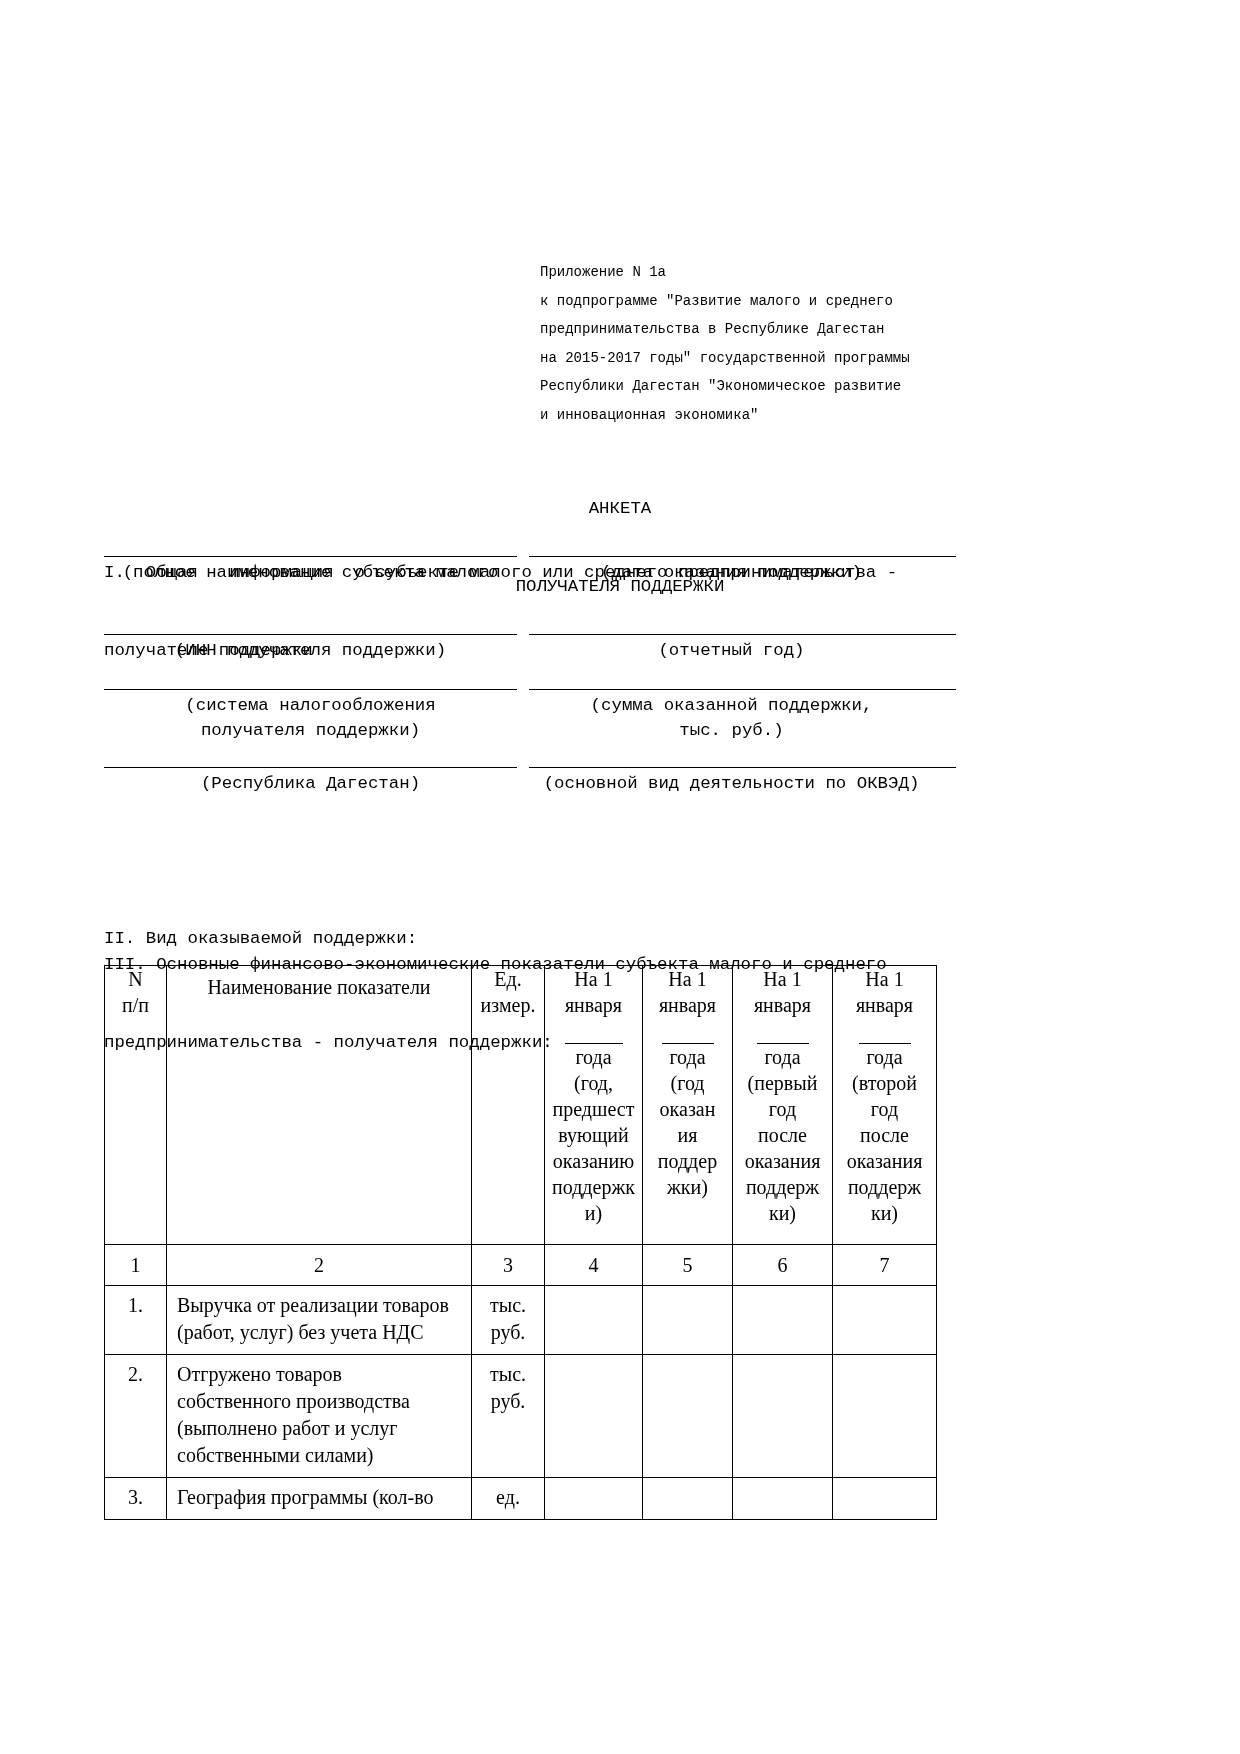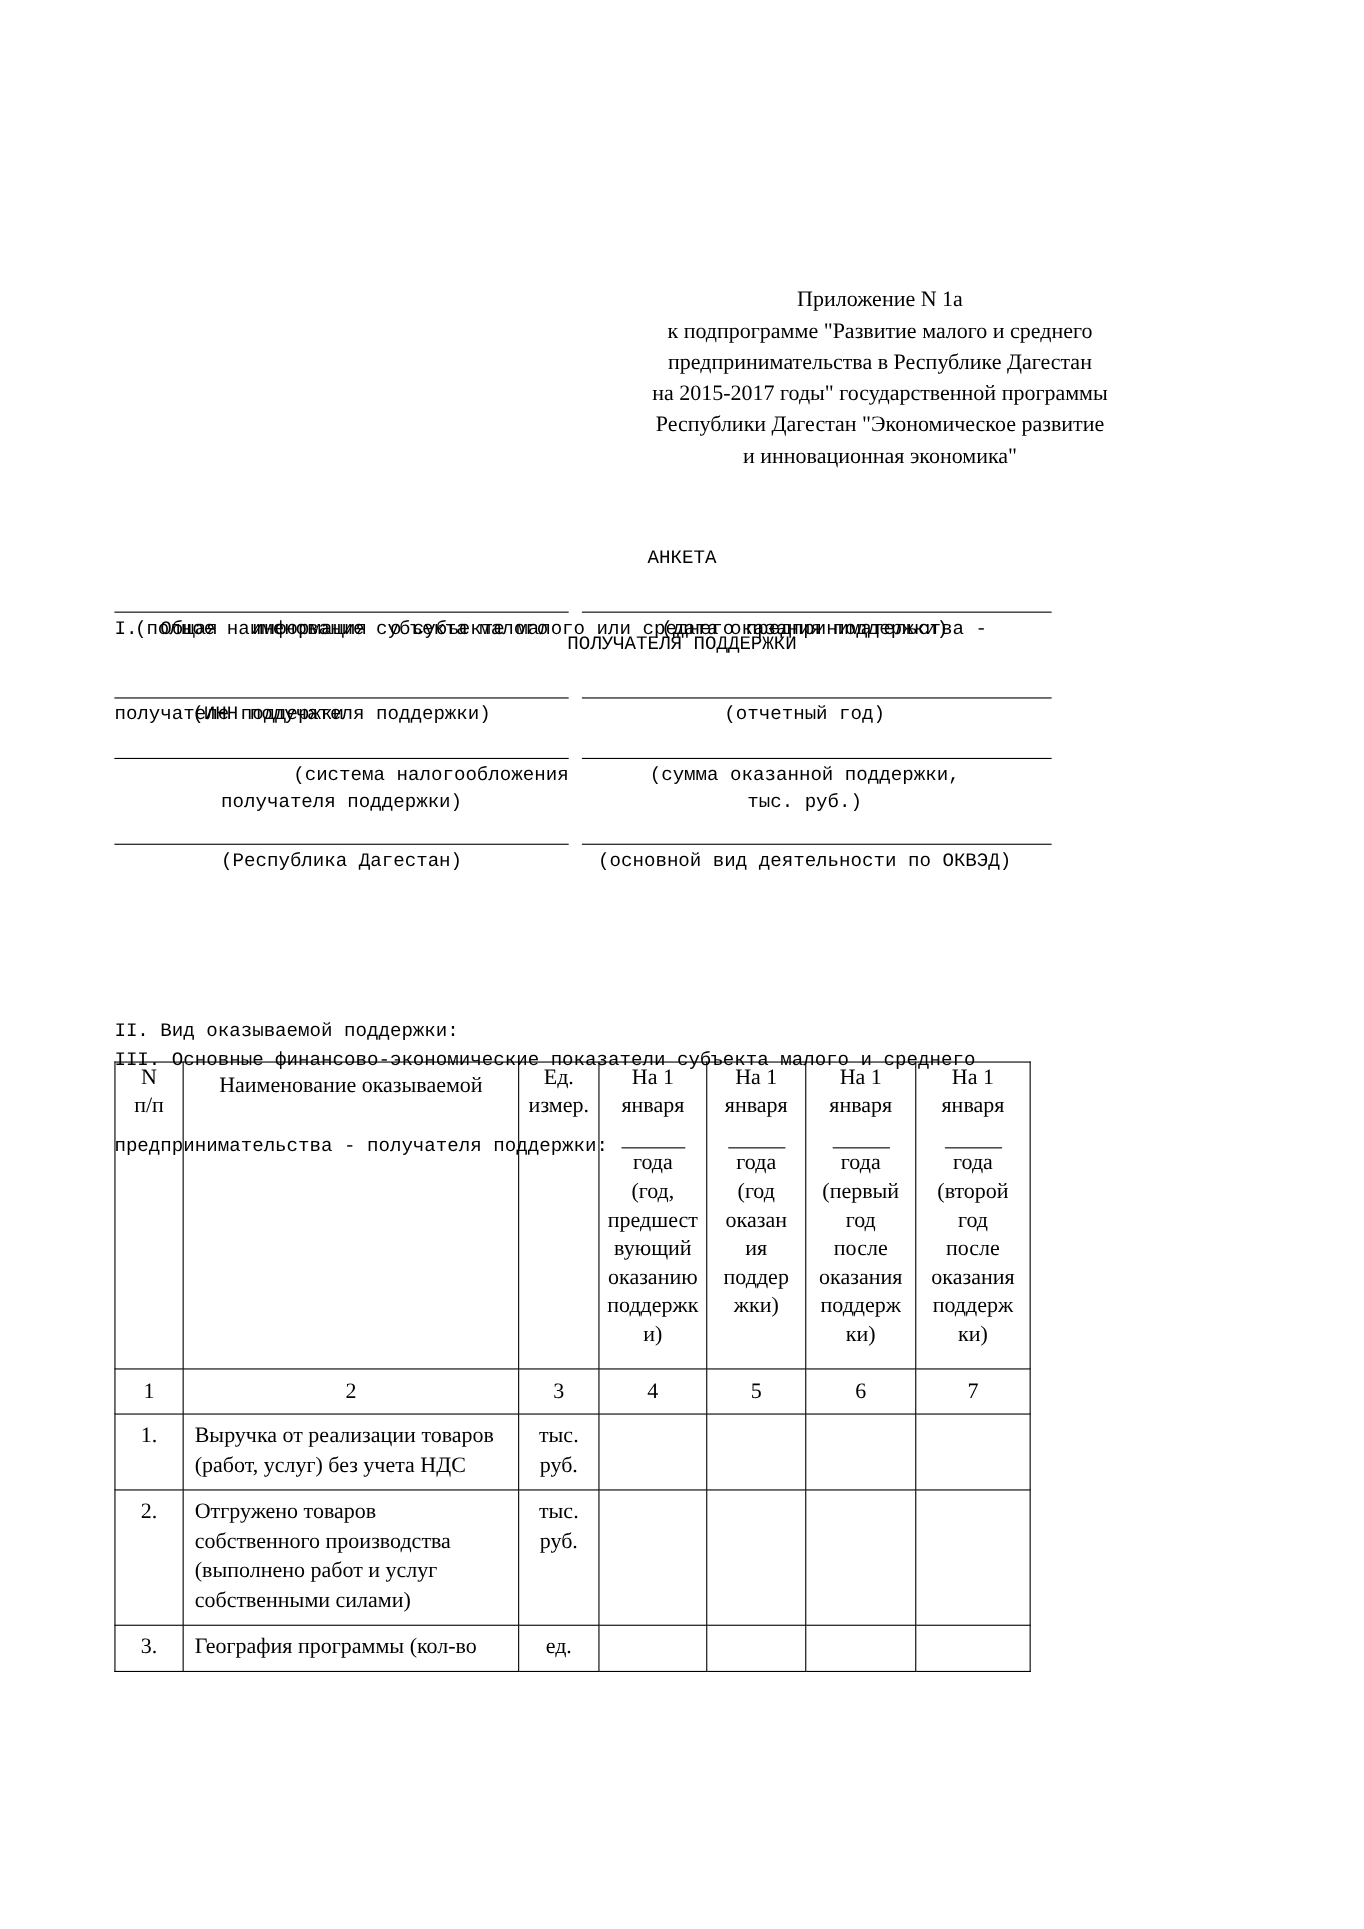--- a/index.html
+++ b/index.html
@@ -21,23 +21,23 @@
     width: 1240px;
     height: 1754px;
   }
 
   
   .header-block {
     position: absolute;
     left: 540px;
     top: 258px;
     width: 520px;
-    text-align: center;
-    font-family: Liberation Serif, serif;
-    font-size: 20px;
+    text-align: left;
+    font-family: Liberation Mono, monospace;
+    font-size: 14px;
     line-height: 28.5px;
   }
   .header-block div { white-space: nowrap; }
 
   
   .mono {
     font-family: "Liberation Mono", "DejaVu Sans Mono", monospace;
     font-size: 17.4px;
     letter-spacing: 0px;
     line-height: 26px;
@@ -209,21 +209,21 @@
     <div class="fill-row" style="height:55px;">
       <div class="rule rule-left" style="top:0px;"></div>
       <div class="rule rule-right" style="top:0px;"></div>
       <div class="cap cap-left" style="top:4px;">(ИНН получателя поддержки)</div>
       <div class="cap cap-right" style="top:4px;">(отчетный год)</div>
     </div>
 
     <div class="fill-row" style="height:78px;">
       <div class="rule rule-left" style="top:0px;"></div>
       <div class="rule rule-right" style="top:0px;"></div>
-      <div class="cap cap-left" style="top:4px;text-align:right;">(система налогообложения</div>
+      <div class="cap cap-left" style="top:4px;">(система налогообложения</div>
       <div class="cap cap-left" style="top:29px;">получателя поддержки)</div>
       <div class="cap cap-right" style="top:4px;">(сумма оказанной поддержки,</div>
       <div class="cap cap-right" style="top:29px;">тыс. руб.)</div>
     </div>
 
     <div class="fill-row" style="height:50px;">
       <div class="rule rule-left" style="top:0px;"></div>
       <div class="rule rule-right" style="top:0px;"></div>
       <div class="cap cap-right" style="top:4px;">(основной вид деятельности по ОКВЭД)</div>
       <div class="cap cap-left" style="top:4px;">(Республика Дагестан)</div>
@@ -250,21 +250,21 @@
         <col class="c6">
         <col class="c7">
     </colgroup>
     <thead>
       <tr>
         <td>
           <div>N</div>
           <div>п/п</div>
         </td>
         <td class="wide-name">
-          <div>Наименование оказываемой</div>
+          <div>Наименование показатели</div>
         </td>
         <td>
           <div>Ед.</div>
           <div>измер.</div>
         </td>
         <td>
           <div>На 1</div>
           <div>января</div>
           <div><span class="hline"></span> <span>года</span></div>
           <div>(год,</div>

